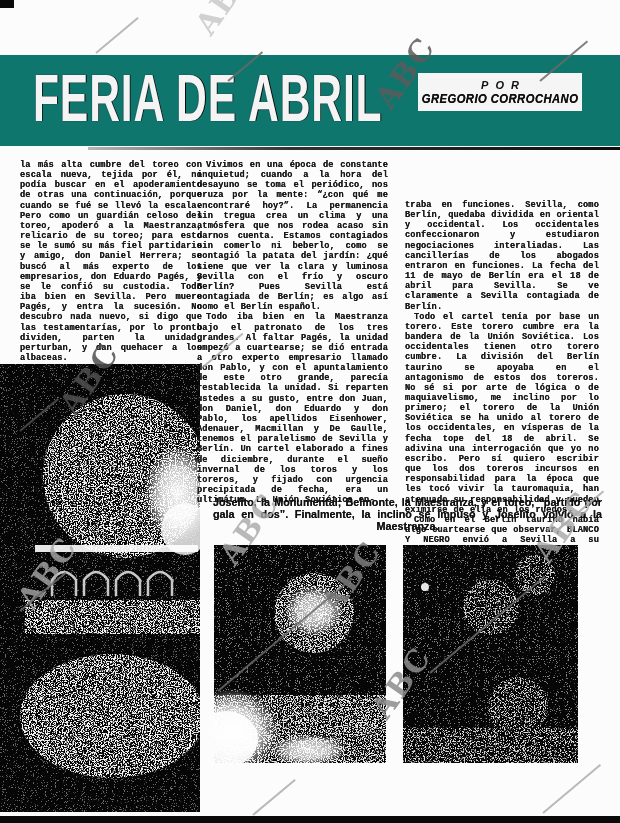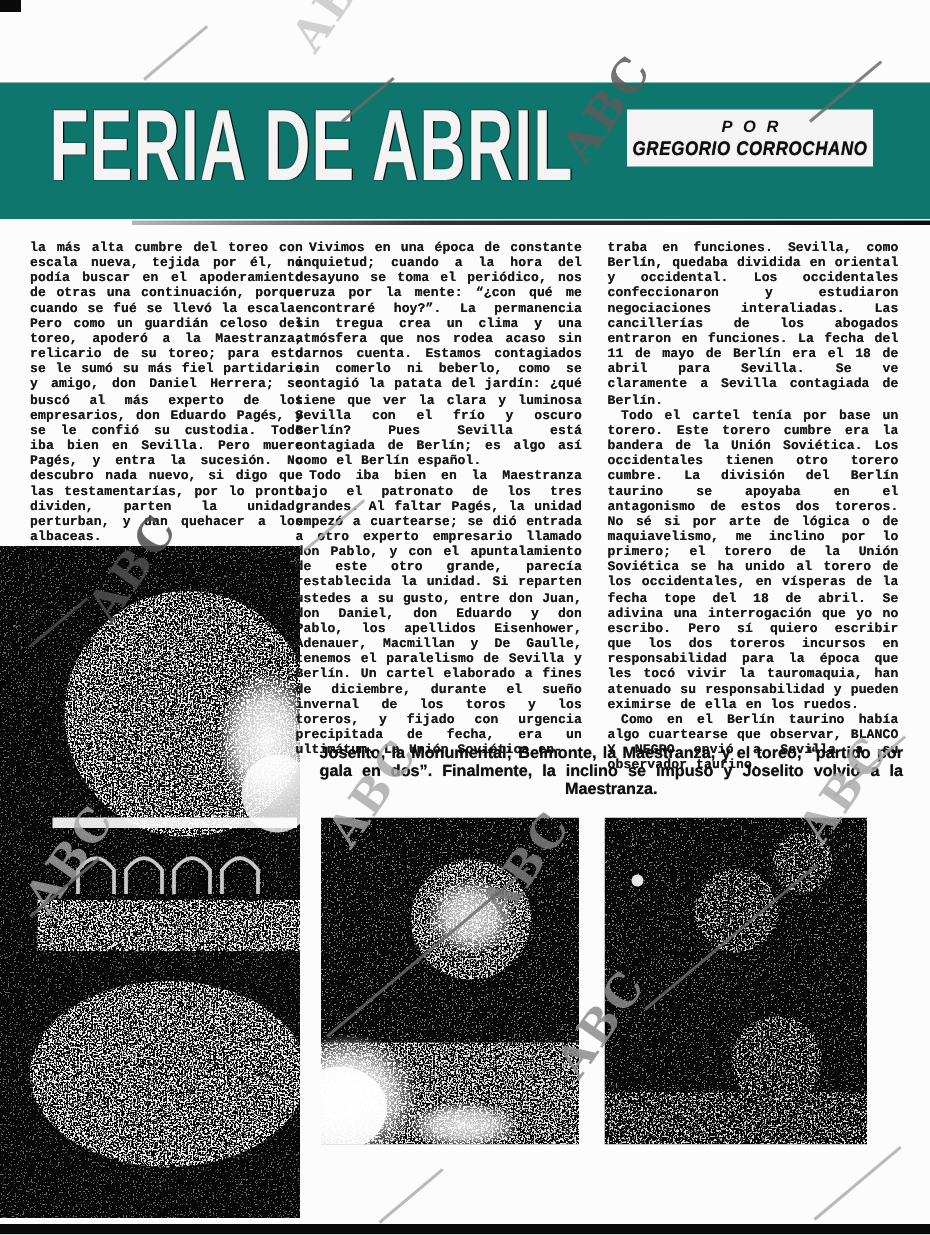--- a/index.html
+++ b/index.html
@@ -21,21 +21,21 @@
   .banner-rule{position:absolute;left:88px;top:147px;width:532px;height:3px;
                background:linear-gradient(to right,rgba(20,20,20,.30),rgba(15,15,15,.85) 38%,#0e0e0e);}
   
   .col{position:absolute;top:160px;font-family:Liberation Mono, monospace;font-size:8.7px;font-weight:700;
        line-height:10.15px;color:#191919;text-align:justify;letter-spacing:.1px;word-spacing:.6px;
        text-shadow:0 0 .4px rgba(0,0,0,.85);z-index:3;}
   .col p{margin:0;text-indent:9px;}
   .col p.noindent{text-indent:0;}
   .col1{left:20px;width:182px;}
   .col2{left:197px;width:191px;}
-  .col3{left:405px;width:194px;}
+  .col3{left:405px;width:194px;margin-top:40px;}
   
   .caption{position:absolute;left:213px;top:497px;width:389px;z-index:3;
            font-weight:bold;font-size:10.8px;line-height:11.8px;color:#101010;
            text-align:justify;text-align-last:center;text-shadow:0 0 .5px rgba(0,0,0,.8);}
   
   .photo{position:absolute;z-index:1;display:block;}
   .photo-left{left:0;top:364px;}
   .photo-mid{left:214px;top:545px;}
   .photo-right{left:403px;top:545px;}
   .bottom-bar{position:absolute;left:0;top:816px;width:620px;height:7px;background:#0a0a0a;z-index:1;}

